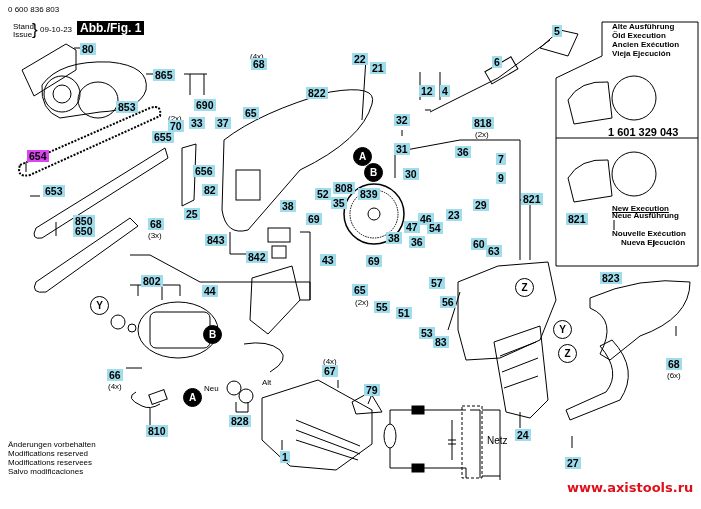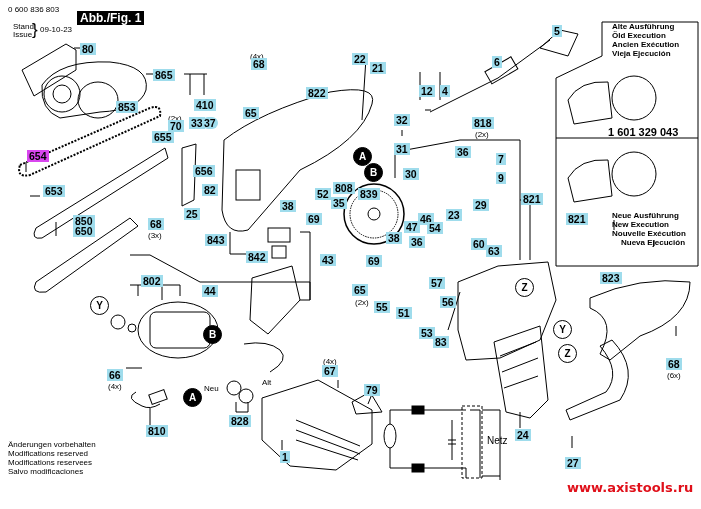--- a/index.html
+++ b/index.html
@@ -132,38 +132,38 @@
     <path d="M614 220 L614 230"></path>
     <path d="M460 292 L448 330"></path>
   </g>
 </svg>
 
 <div class="abs" style="left:8px;top:5px;font-size:8px;">0 600 836 803</div>
 <div class="abs" style="left:13px;top:22px;font-size:8px;line-height:9px;">Stand</div>
 <div class="abs" style="left:13px;top:30px;font-size:8px;line-height:9px;">Issue</div>
 <div class="abs" style="left:32px;top:21px;font-size:17px;line-height:17px;">}</div>
 <div class="abs" style="left:40px;top:25px;font-size:8px;">09-10-23</div>
-<div class="abs" style="left:77px;top:11px;background:#000;color:#fff;font-weight:bold;font-size:12px;line-height:14px;padding:0 3px;">Abb./Fig. 1</div>
+<div class="abs" style="left:77px;top:21px;background:#000;color:#fff;font-weight:bold;font-size:12px;line-height:14px;padding:0 3px;">Abb./Fig. 1</div>
 
 <div class="lbl" style="left:80px;top:43px;">80</div>
 <div class="lbl" style="left:153px;top:69px;">865</div>
 <div class="lbl" style="left:116px;top:101px;">853</div>
 <div class="lbl red" style="left:27px;top:150px;">654</div>
 <div class="lbl" style="left:152px;top:131px;">655</div>
 <div class="lbl" style="left:43px;top:185px;">653</div>
 <div class="lbl" style="left:162px;top:165px;margin-left:31px;">656</div>
 <div class="lbl" style="left:73px;top:215px;">850</div>
 <div class="lbl" style="left:73px;top:225px;">650</div>
 <div class="lbl" style="left:148px;top:218px;">68</div>
 <div class="qty" style="left:148px;top:231px;">(3x)</div>
 <div class="qty" style="left:168px;top:114px;">(2x)</div>
 <div class="lbl" style="left:168px;top:120px;">70</div>
-<div class="lbl" style="left:194px;top:99px;">410</div>
+<div class="lbl" style="left:194px;top:99px;">690</div>
 <div class="lbl" style="left:189px;top:117px;">33</div>
-<div class="lbl" style="left:202px;top:117px;border-radius:6px;">37</div>
+<div class="lbl" style="left:215px;top:117px;">37</div>
 <div class="lbl" style="left:202px;top:184px;">82</div>
 <div class="lbl" style="left:184px;top:208px;">25</div>
 <div class="qty" style="left:250px;top:52px;">(4x)</div>
 <div class="lbl" style="left:251px;top:58px;">68</div>
 <div class="lbl" style="left:243px;top:107px;">65</div>
 <div class="lbl" style="left:306px;top:87px;">822</div>
 <div class="lbl" style="left:352px;top:53px;">22</div>
 <div class="lbl" style="left:370px;top:62px;">21</div>
 <div class="lbl" style="left:205px;top:234px;">843</div>
 <div class="lbl" style="left:246px;top:251px;">842</div>
@@ -234,21 +234,21 @@
 <div class="small-text" style="left:204px;top:384px;">Neu</div>
 <div class="small-text" style="left:262px;top:378px;">Alt</div>
 <div class="abs" style="left:487px;top:435px;font-size:10px;">Netz</div>
 
 <div class="inset-text" style="left:612px;top:22px;font-size:8px;line-height:9px;">Alte Ausführung</div>
 <div class="inset-text" style="left:612px;top:31px;font-size:8px;line-height:9px;">Öld Execution</div>
 <div class="inset-text" style="left:612px;top:40px;font-size:8px;line-height:9px;">Ancien Exécution</div>
 <div class="inset-text" style="left:612px;top:49px;font-size:8px;line-height:9px;">Vieja Ejecución</div>
 <div class="inset-text" style="left:608px;top:127px;font-size:11px;">1 601 329 043</div>
 <div class="inset-text" style="left:612px;top:211px;font-size:8px;line-height:9px;">Neue Ausführung</div>
-<div class="inset-text" style="left:612px;top:220px;font-size:8px;line-height:9px;">New Execution</div>
+<div class="inset-text" style="left:612px;top:204px;font-size:8px;line-height:9px;text-decoration:underline;">New Execution</div>
 <div class="inset-text" style="left:612px;top:229px;font-size:8px;line-height:9px;">Nouvelle Exécution</div>
 <div class="inset-text" style="left:612px;top:238px;font-size:8px;line-height:9px;padding-left:9px;">Nueva Ejecución</div>
 
 <div class="note" style="left:8px;top:440px;">Änderungen vorbehalten</div>
 <div class="note" style="left:8px;top:449px;">Modifications reserved</div>
 <div class="note" style="left:8px;top:458px;">Modifications reservees</div>
 <div class="note" style="left:8px;top:467px;">Salvo modificaciones</div>
 
 <div class="abs" style="left:567px;top:480px;color:#e0101a;font-weight:bold;font-size:13px;font-family:'DejaVu Sans',sans-serif;">www.axistools.ru</div>
 

